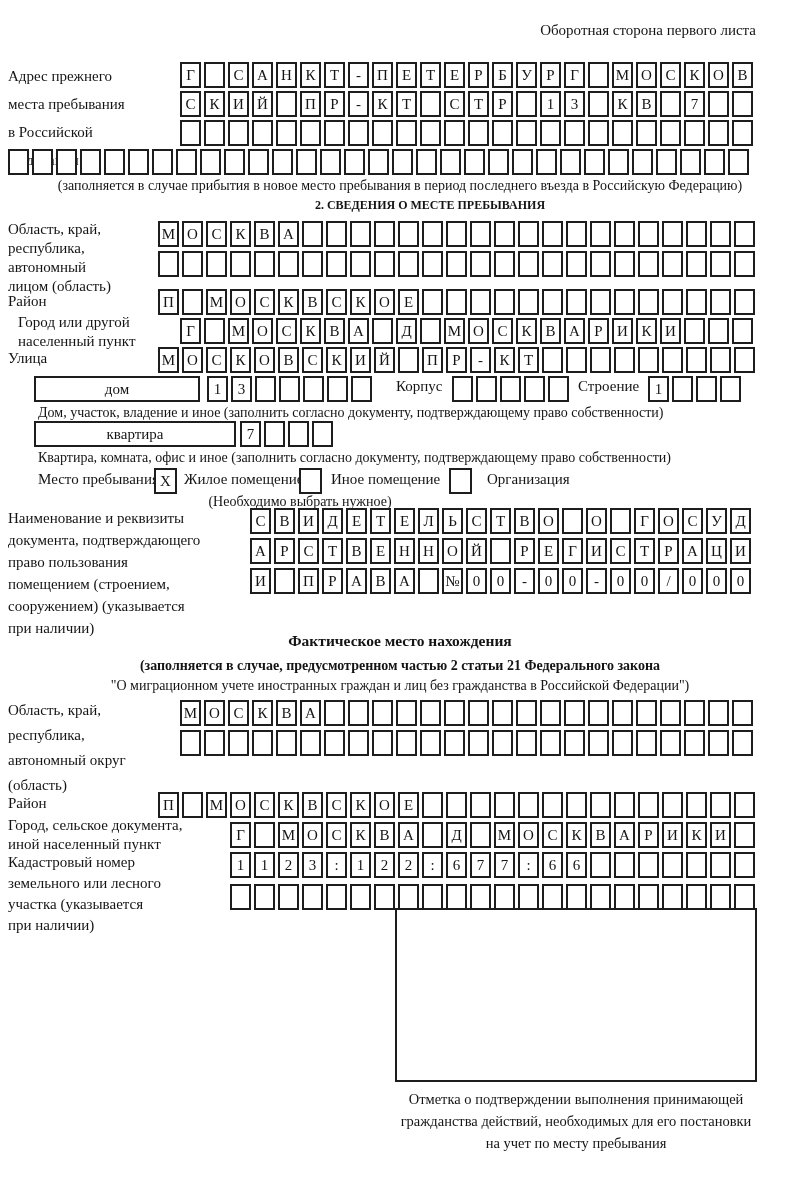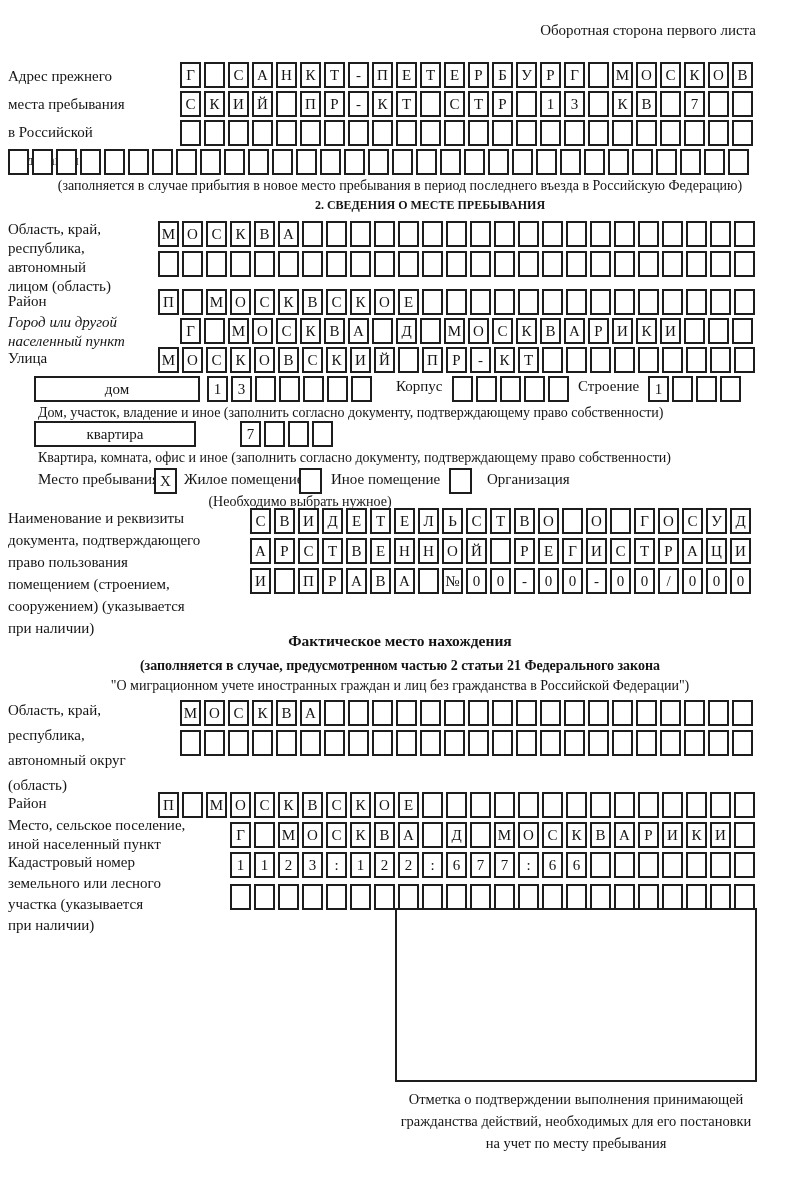--- a/index.html
+++ b/index.html
@@ -250,21 +250,21 @@
       <span class="cell"></span>
       <span class="cell"></span>
       <span class="cell"></span>
       <span class="cell"></span>
       <span class="cell"></span>
       <span class="cell"></span>
       <span class="cell"></span>
       <span class="cell"></span>
     </div>
 
-  <div class="abs lbl lh19" style="top:313px;left:8px;font-style:italic;">
+  <div class="abs lbl lh19" style="top:313px;left:18px;">
       <div class="lbl-line">Город или другой</div>
       <div class="lbl-line">населенный пункт</div>
     </div>
   <div class="crow" style="top:318px;left:180px;">
       <span class="cell">Г</span>
       <span class="cell"></span>
       <span class="cell">М</span>
       <span class="cell">О</span>
       <span class="cell">С</span>
       <span class="cell">К</span>
@@ -337,21 +337,21 @@
     </div>
   <div class="abs lbl" style="top:378px;left:578px;">Строение</div>
   <div class="crow" style="top:376px;left:648px;">
       <span class="cell">1</span>
       <span class="cell"></span>
       <span class="cell"></span>
       <span class="cell"></span>
     </div>
   <div class="abs note" style="top:405px;left:38px;">Дом, участок, владение и иное (заполнить согласно документу, подтверждающему право собственности)</div>
 
-  <div class="widebox" style="top:421px;left:34px;width:162px;">квартира</div>
+  <div class="widebox" style="top:421px;left:34px;width:202px;">квартира</div>
   <div class="crow" style="top:421px;left:240px;">
       <span class="cell">7</span>
       <span class="cell"></span>
       <span class="cell"></span>
       <span class="cell"></span>
     </div>
   <div class="abs note" style="top:450px;left:38px;">Квартира, комната, офис и иное (заполнить согласно документу, подтверждающему право собственности)</div>
 
   <div class="abs lbl" style="top:471px;left:38px;">Место пребывания:</div>
   <div class="checkbox" style="top:468px;left:154px;">X</div>
@@ -526,21 +526,21 @@
       <span class="cell"></span>
       <span class="cell"></span>
       <span class="cell"></span>
       <span class="cell"></span>
       <span class="cell"></span>
       <span class="cell"></span>
       <span class="cell"></span>
     </div>
 
   <div class="abs lbl lh19" style="top:816px;left:8px;">
-      <div class="lbl-line">Место, сельское поселение,</div>
+      <div class="lbl-line">Город, сельское документа,</div>
       <div class="lbl-line">иной населенный пункт</div>
     </div>
   <div class="crow" style="top:822px;left:230px;">
       <span class="cell">Г</span>
       <span class="cell"></span>
       <span class="cell">М</span>
       <span class="cell">О</span>
       <span class="cell">С</span>
       <span class="cell">К</span>
       <span class="cell">В</span>

